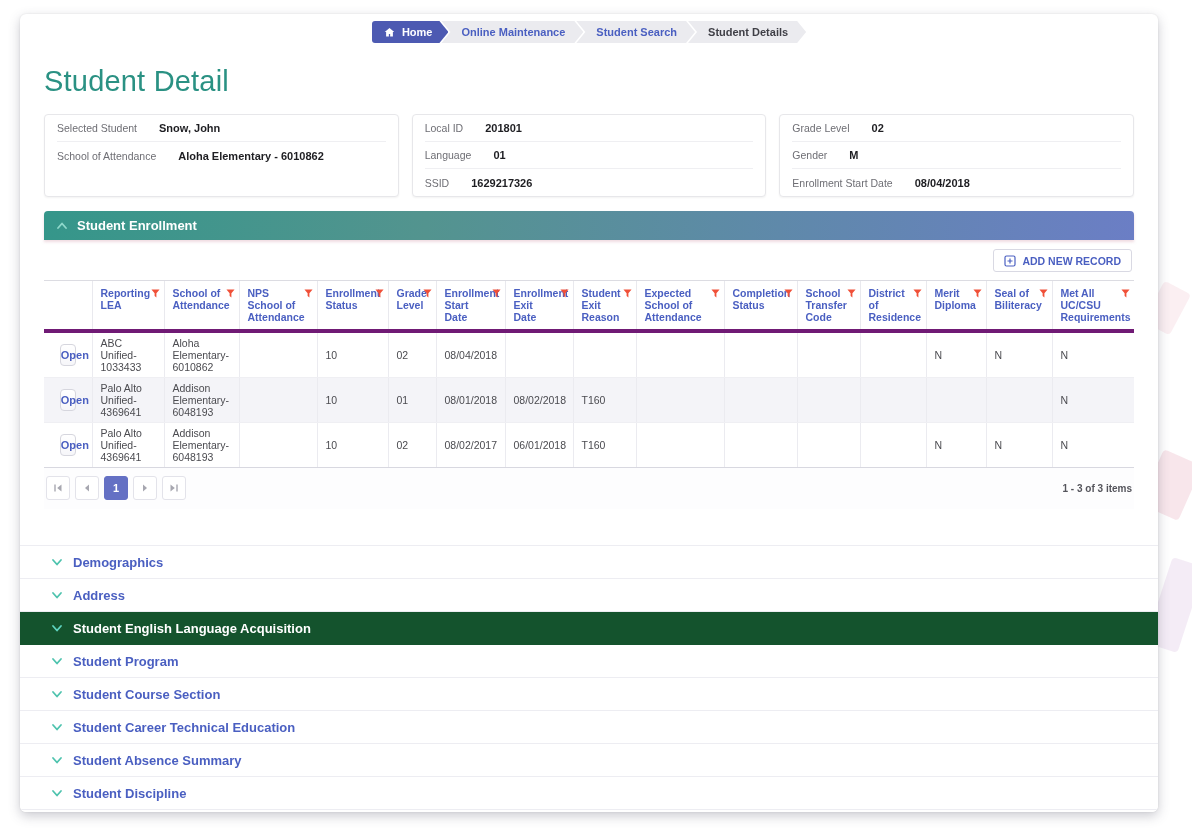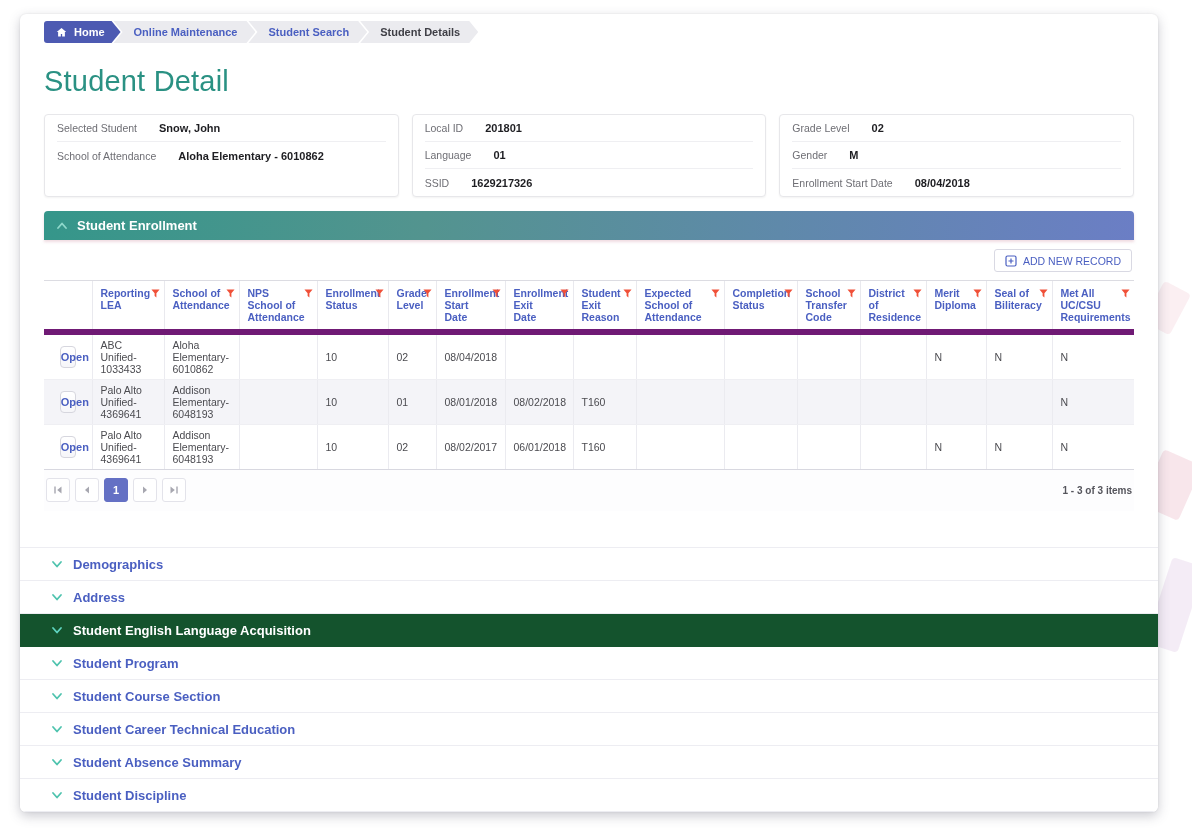--- a/index.html
+++ b/index.html
@@ -7,21 +7,21 @@
   .deco { position:absolute; z-index:0; }
   .deco-tri-gray { left:640px; top:88px; width:0; height:0; border-left:14px solid transparent; border-right:14px solid transparent; border-bottom:20px solid #ececef; transform:rotate(18deg); }
   .deco-pink1 { left:1150px; top:455px; width:42px; height:60px; background:#f6dde4; opacity:.75; transform:rotate(24deg); border-radius:4px; }
   .deco-pink2 { left:1158px; top:560px; width:34px; height:90px; background:#efe4f2; opacity:.7; transform:rotate(18deg); border-radius:4px; }
   .deco-pink3 { left:1152px; top:285px; width:30px; height:46px; background:#f9e4ea; opacity:.6; transform:rotate(28deg); border-radius:4px; }
 
   .card { position:relative; z-index:1; margin:14px 34px 26px 20px; height:798px; background:#fff; border-radius:6px;
           box-shadow:0 4px 12px rgba(70,70,90,.28), 0 0 2px rgba(0,0,0,.10); padding:7px 24px 10px; overflow:hidden; }
 
   
-  .breadcrumb { display:flex; align-items:stretch; height:22px; margin-top:0; }
+  .breadcrumb { display:flex; align-items:stretch; height:22px; margin-top:0;justify-content:center; }
   .crumb { display:flex; align-items:center; font-size:11px; font-weight:bold; background:#ebebef; color:#4a5fc1; padding:0 18px 0 20px; clip-path:polygon(0 0, calc(100% - 9px) 0, 100% 50%, calc(100% - 9px) 100%, 0 100%, 9px 50%); margin-left:-7px; cursor:pointer; }
   .crumb.first { background:#4d5ab2; color:#fff; margin-left:0; padding:0 16px 0 12px; clip-path:polygon(0 0, calc(100% - 9px) 0, 100% 50%, calc(100% - 9px) 100%, 0 100%); border-radius:3px 0 0 3px; gap:7px; }
   .crumb.last { color:#3f3f46; }
   .home-icon svg { display:block; }
 
   
   .page-title { margin:22px 0 16px; font-size:29px; font-weight:500; color:#2a9183; letter-spacing:.2px; }
 
   
   .info-row { display:grid; grid-template-columns:1fr 1fr 1fr; gap:13px; }
@@ -30,24 +30,24 @@
   .info-item:last-child { border-bottom:none; }
   .info-label { font-size:10.5px; color:#6e6e74; white-space:nowrap; }
   .info-value { font-size:11px; font-weight:bold; color:#1e1e22; white-space:nowrap; }
 
   
   .panel { margin-top:14px; }
   .panel-header { height:29px; display:flex; align-items:center; gap:9px; padding:0 12px; border-radius:4px 4px 0 0;
     background:linear-gradient(to right,#35968a,#53948f 35%,#6b7ec5); color:#fff; font-size:13px; font-weight:bold;
     box-shadow:0 2px 3px rgba(225,190,200,.55); cursor:pointer; }
   .panel-toolbar { display:flex; justify-content:flex-end; align-items:center; padding:9px 2px 8px 0; }
-  .btn-add { display:flex; align-items:center; gap:6px; height:23px; padding:0 10px; background:#fff; border:1px solid #d9d9e3; border-radius:3px; font-size:10.5px; font-weight:normal; color:#4a5fc1; cursor:pointer; }
+  .btn-add { display:flex; align-items:center; gap:6px; height:23px; padding:0 10px; background:#fff; border:1px solid #d9d9e3; border-radius:3px; font-size:10.5px; font-weight:bold; color:#4a5fc1; cursor:pointer; }
 
   table.grid { width:100%; border-collapse:collapse; table-layout:fixed; }
-  .grid thead th { border-top:1px solid #dcdce2; border-bottom:6px solid #701a75; border-left:1px solid #e9e9ee; background:#fff;
+  .grid thead th { border-top:1px solid #dcdce2; border-bottom:4px solid #701a75; border-left:1px solid #e9e9ee; background:#fff;
     color:#4a5fc1; font-size:10.5px; font-weight:bold; text-align:left; vertical-align:top; padding:6px 15px 6px 8px; position:relative; height:46px; }
   .grid thead th:first-child { border-left:none; }
   .filter-icon { position:absolute; top:7px; right:4px; cursor:pointer; }
   .grid tbody td { font-size:10.5px; color:#4b4b50; padding:4px 8px; border-left:1px solid #ebebf0; border-bottom:1px solid #efeff3; vertical-align:middle; height:44px; background:#fff; overflow:hidden; }
   .grid tbody td:first-child { border-left:none; text-align:center; padding:4px 4px; }
   .grid tbody tr.alt td { background:#f4f4f8; }
   .grid tbody tr:last-child td { border-bottom:1px solid #d8d8e0; }
   .btn-open { width:16px; height:22px; background:linear-gradient(#ffffff,#f6f6f9); border:1px solid #d6d6de; border-radius:4px; font-size:11px; font-weight:bold; color:#4a5fc1; cursor:pointer; }
 
   .pager { display:flex; align-items:center; gap:5px; padding:8px 2px 9px; background:#fdfdfe; }

